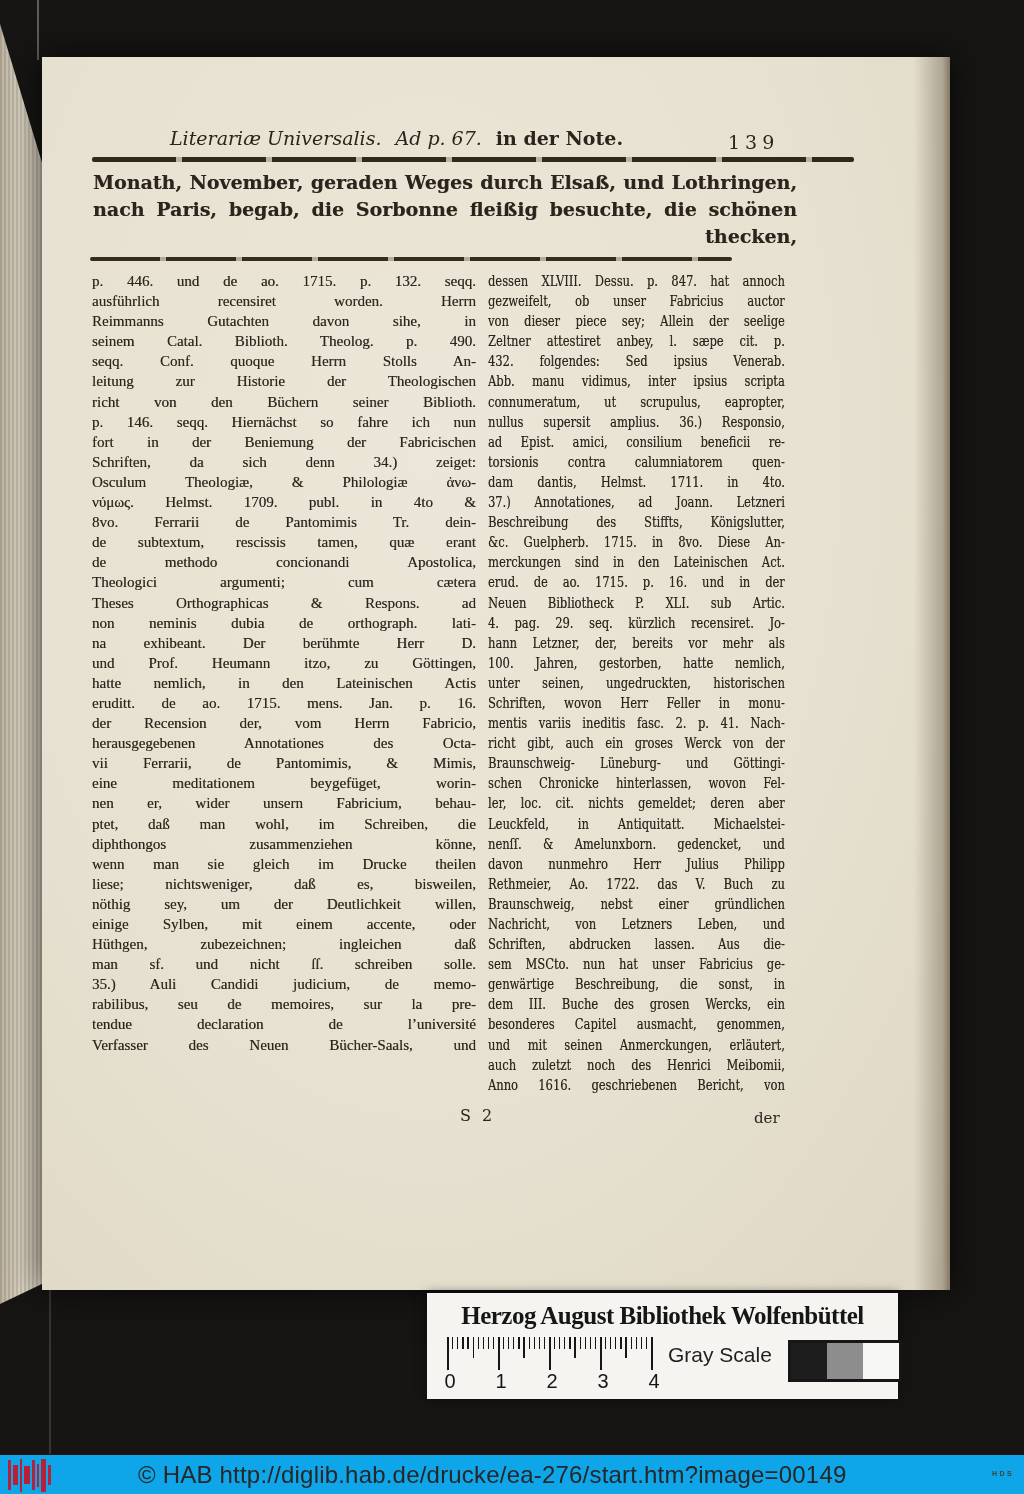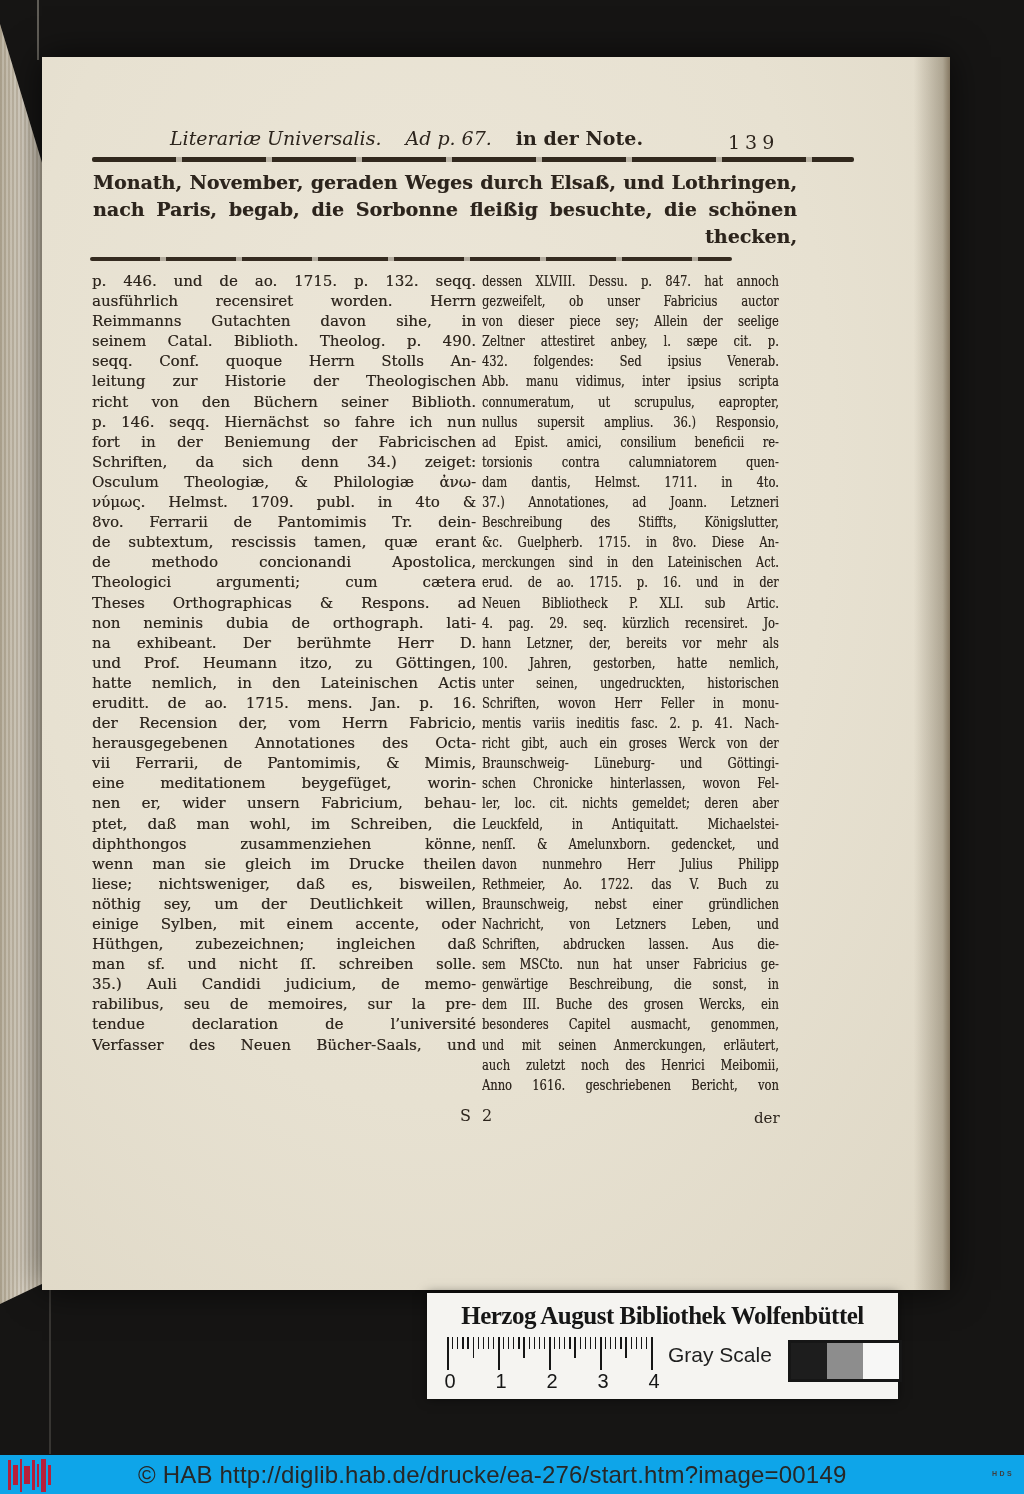--- a/index.html
+++ b/index.html
@@ -22,42 +22,42 @@
 
   
   .page{
     position:absolute;left:42px;top:57px;width:908px;height:1233px;
     background:
       linear-gradient(90deg, rgba(0,0,0,0) 0 96%, rgba(94,82,60,.40) 99.2%, #857862 100%),
       radial-gradient(ellipse at 42% 32%, #ece6d8 0%, #e7e1d1 55%, #ded7c5 100%);
     box-shadow:0 0 34px rgba(0,0,0,.65);
     color:#2c241c;
   }
-  .running-header{position:absolute;top:70px;left:128px;display:flex;gap:24px;align-items:baseline;font-size:19px;white-space:nowrap;}
+  .running-header{position:absolute;top:70px;left:128px;display:flex;gap:14px;align-items:baseline;font-size:19px;white-space:nowrap;}
   .rh-italic{font-style:italic;}
   .rh-note{font-weight:bold;}
   .page-number{position:absolute;top:74px;left:686px;font-size:19px;letter-spacing:5px;}
   .rule1{
     position:absolute;top:100px;left:50px;width:762px;height:5px;
     background:repeating-linear-gradient(90deg,#31281d 0 84px, rgba(49,40,29,.25) 84px 90px);
     border-radius:2px;
   }
   .intro{position:absolute;top:112px;left:51px;width:704px;font-size:19px;font-weight:bold;line-height:27px;
          text-shadow:.4px .3px 0 rgba(44,36,28,.45);}
   .intro-line{text-align:justify;text-align-last:justify;height:27px;overflow:hidden;}
   .intro-line:last-child{text-align:right;text-align-last:right;}
   .rule2{
     position:absolute;top:200px;left:48px;width:642px;height:4px;
     background:repeating-linear-gradient(90deg,#352b20 0 70px, rgba(53,43,32,.3) 70px 76px);
     border-radius:2px;
   }
   .columns{position:absolute;top:214px;left:50px;display:flex;}
   .col{font-size:15px;line-height:20.1px;text-shadow:.35px .25px 0 rgba(44,36,28,.5);}
-  .col-left{width:384px;}
-  .col-right-wrap{width:300px;margin-left:6px;overflow:visible;}
+  .col-left{width:384px;font-family:Liberation Serif, serif;}
+  .col-right-wrap{width:300px;margin-left:12px;overflow:visible;}
   .col-right{width:388px;transform:scaleX(.765);transform-origin:left top;}
   .tline{text-align:justify;text-align-last:justify;height:20.1px;overflow:hidden;white-space:nowrap;}
   .signature-mark{position:absolute;top:1049px;left:418px;font-size:16px;letter-spacing:3px;}
   .catchword{position:absolute;top:1052px;left:712px;font-size:15px;}
 
   
   .hab-label{
     position:absolute;left:427px;top:1293px;width:471px;height:106px;
     background:#f5f4f1;color:#161616;box-shadow:0 0 10px rgba(0,0,0,.5);
   }

